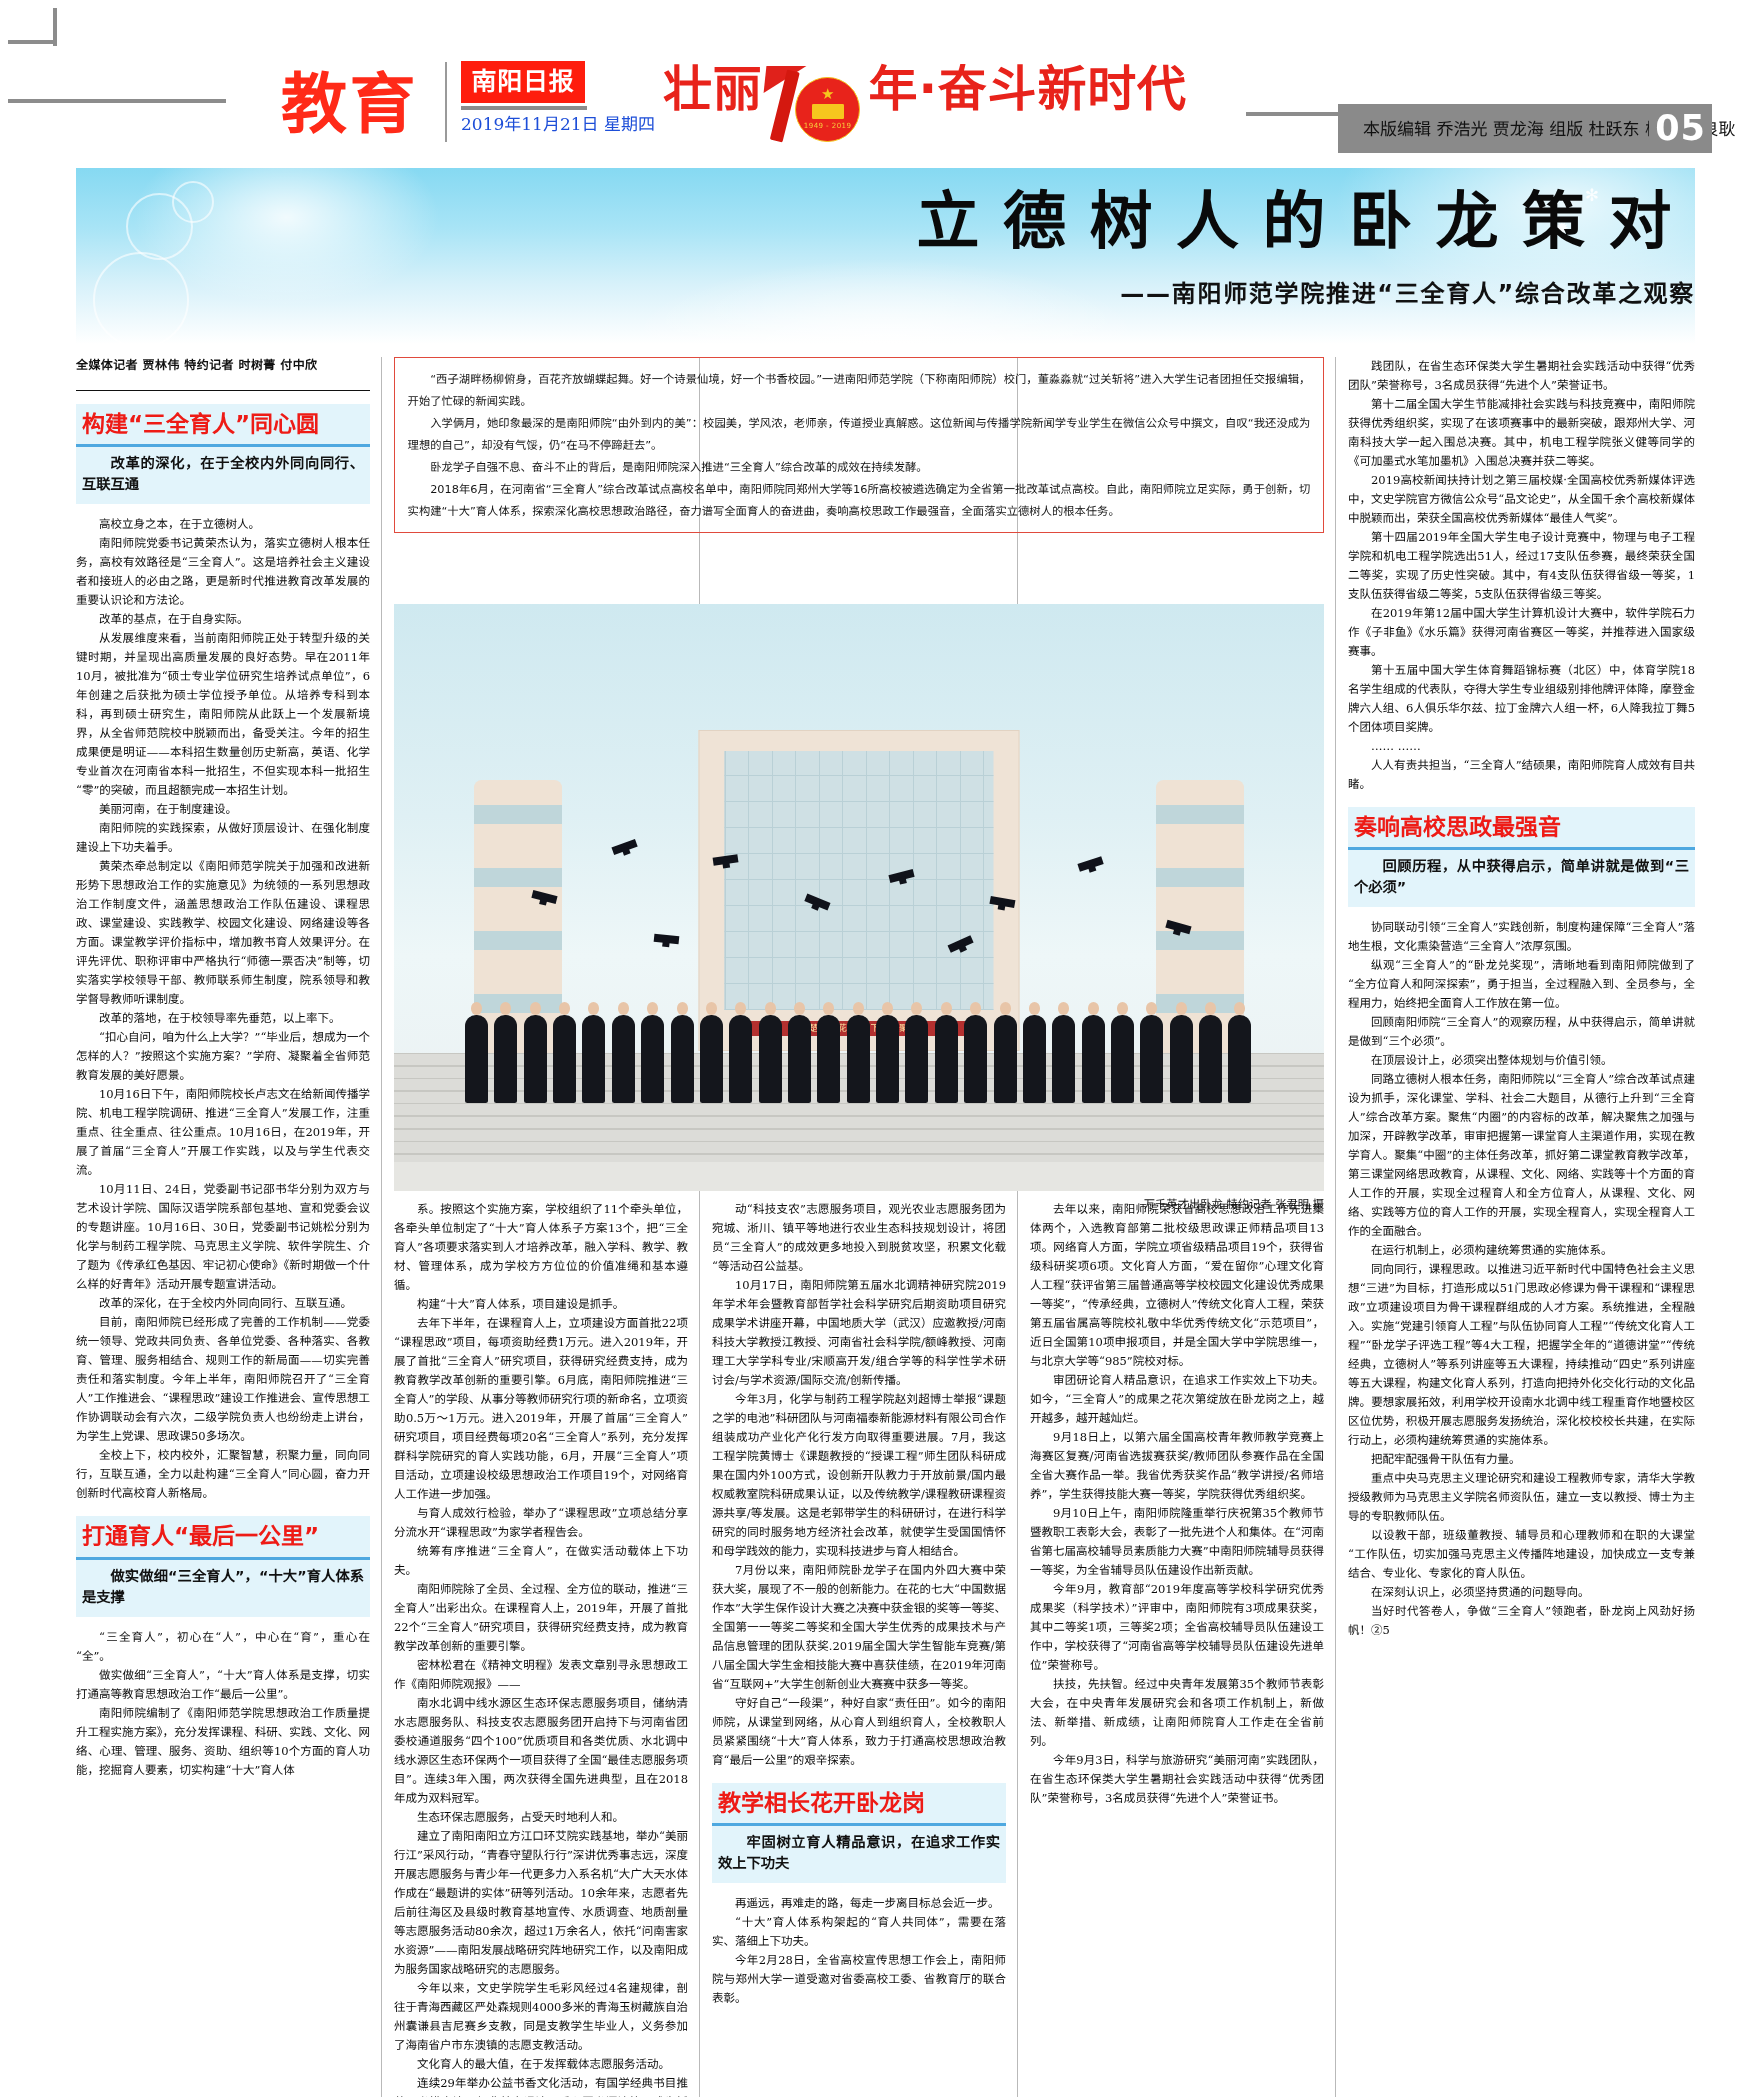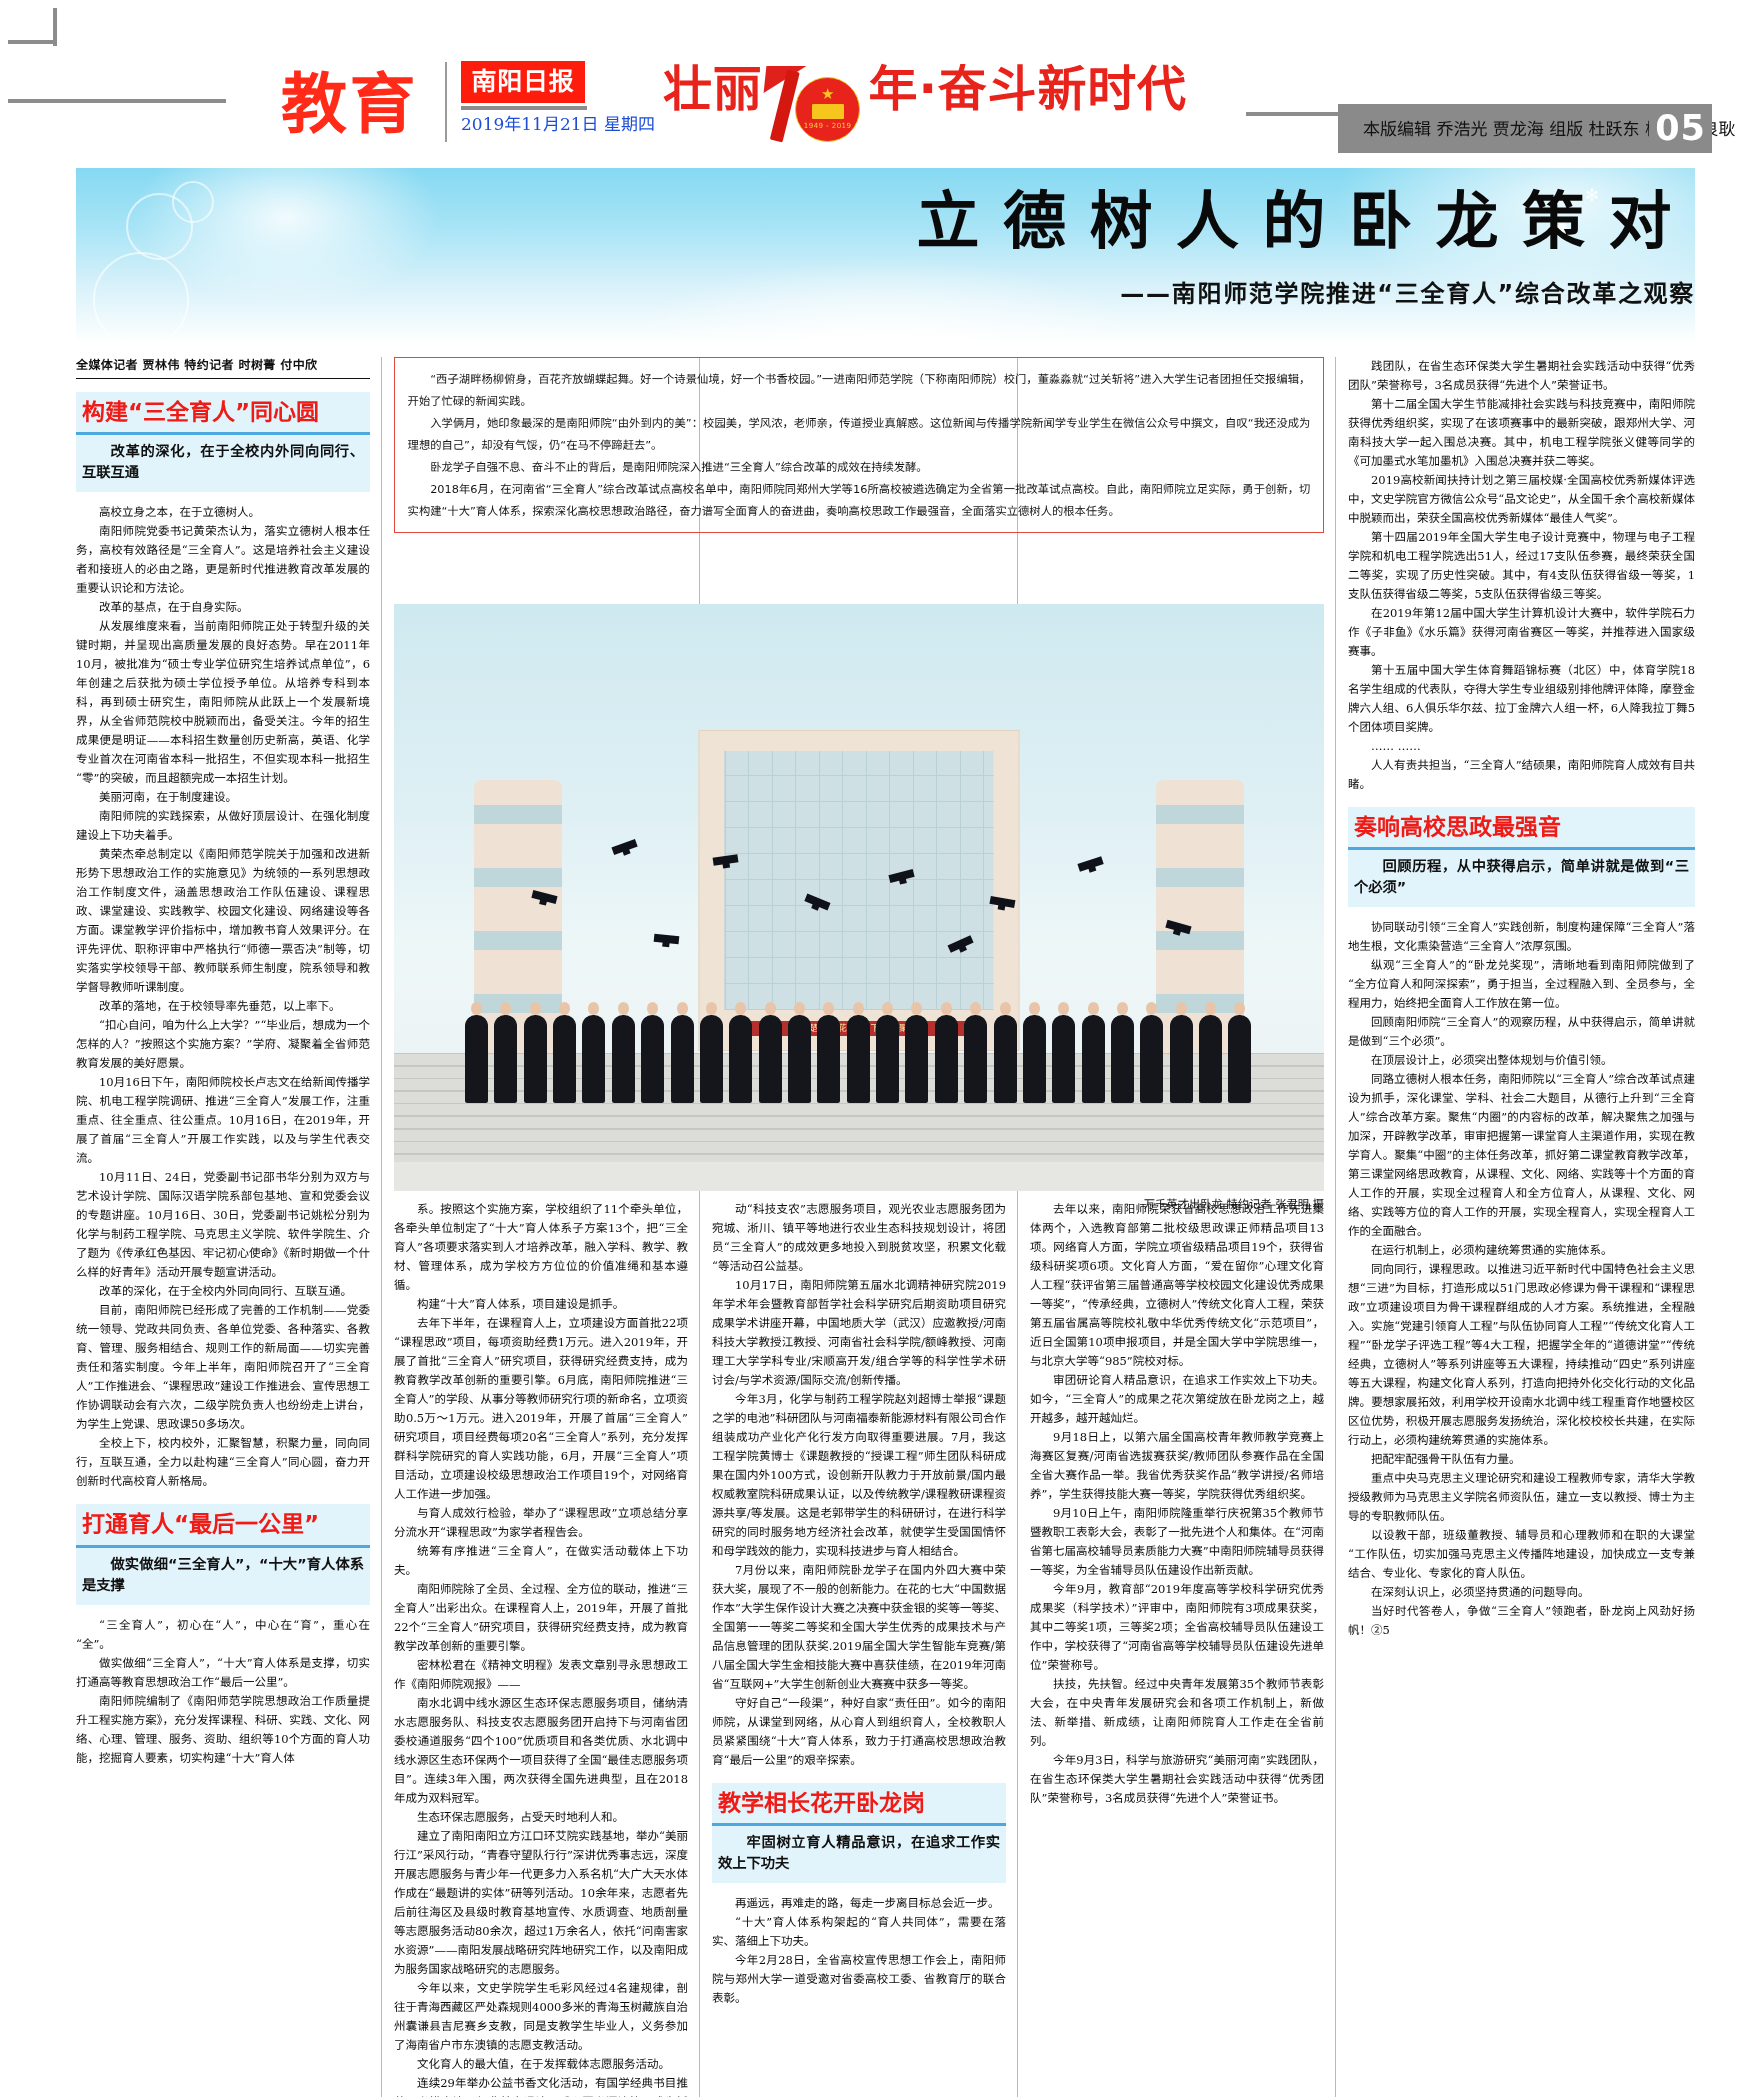--- a/index.html
+++ b/index.html
@@ -108,21 +108,21 @@
 
   p.t{
     margin:0 0 0 0;text-indent:2em;text-align:justify;
     font-family:"DejaVu Serif","Liberation Serif",serif;
     font-size:11.5px;line-height:19px;color:#0b0b0b;
     -webkit-hyphens:none;hyphens:none;
   }
 
   .byline{
     font-size:12px;line-height:17px;color:#111;font-weight:600;letter-spacing:0.4px;
-    padding-bottom:4px;border-bottom:1.3px solid #111;margin-bottom:11px;white-space:nowrap;
+    padding-bottom:16px;border-bottom:1.3px solid #111;margin-bottom:11px;white-space:nowrap;
   }
 
   
   .sec{margin:12.6px 0 11px 0;background:#e2f4fb;padding:0 0 6.7px 0;}
   .sec .red{
     font-weight:bold;font-size:23px;line-height:35px;color:#ee1b16;
     letter-spacing:0px;padding:3.4px 0 1.7px 5.9px;white-space:nowrap;
   }
   .sec .bar{height:2.9px;background:#4ea8e0;margin:0.8px 0 4.2px 0;}
   .sec .deck{

